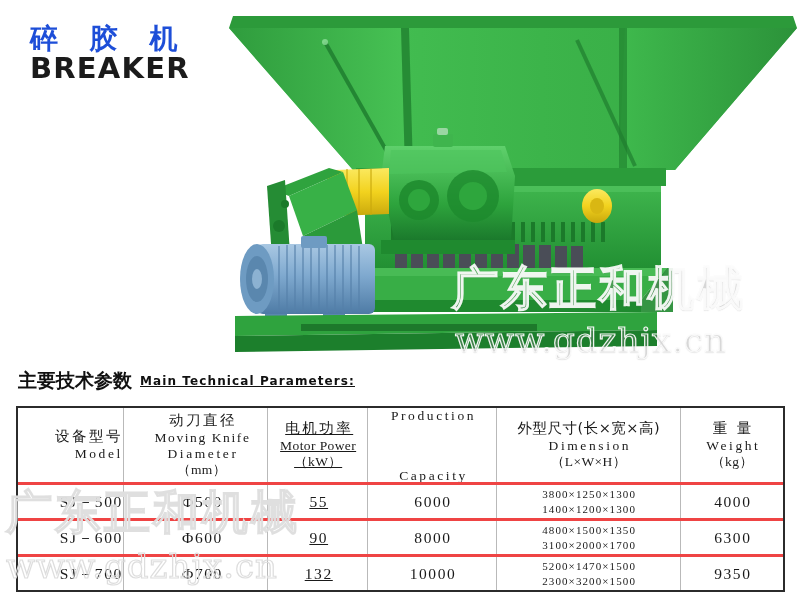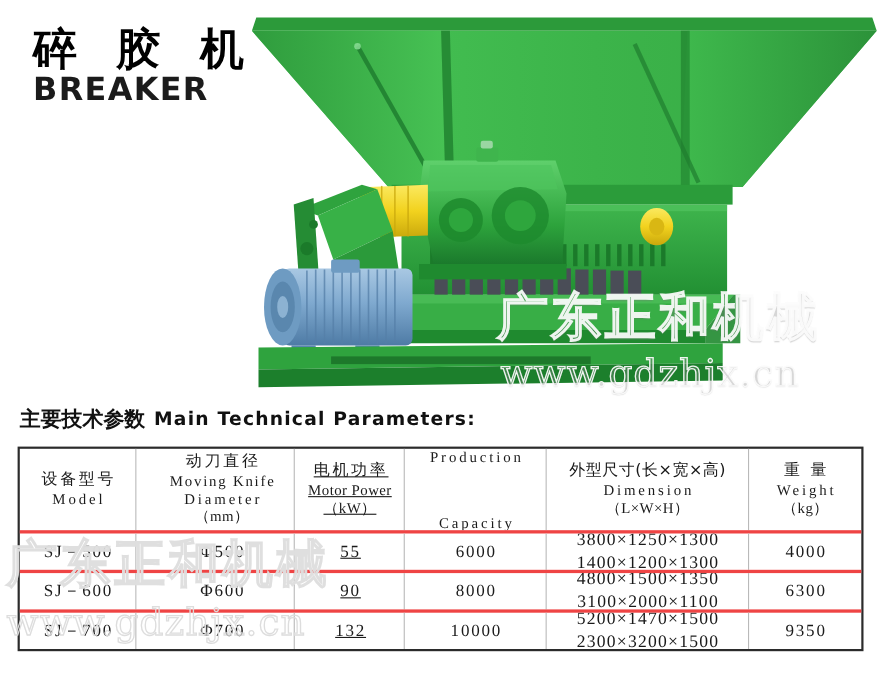--- a/index.html
+++ b/index.html
@@ -12,22 +12,22 @@
   #page {
     position: relative;
     width: 800px; height: 612px;
     background: #ffffff;
   }
 
   
   #title-block { position: absolute; left: 30px; top: 24px; z-index: 6; }
   #title-cn {
     font-family: "DejaVu Sans", "Liberation Sans", sans-serif;
-    font-size: 40px; font-weight: 700;
-    color: #000000;
+    font-size: 28px; font-weight: 700;
+    color: #1d4ed8;
     letter-spacing: 11px;
     line-height: 1.08;
     white-space: nowrap;
   }
   #title-en {
     font-family: "DejaVu Sans", "Liberation Sans", sans-serif;
     font-size: 29px; font-weight: 700;
     color: #1b1b1b;
     letter-spacing: 1.2px;
     line-height: 1;
@@ -87,22 +87,23 @@
     display: flex; align-items: center; gap: 8px;
     white-space: nowrap;
   }
   #heading-cn {
     font-family: "DejaVu Sans", "Liberation Sans", sans-serif;
     font-size: 19px; font-weight: 700; color: #111;
     letter-spacing: 0px;
   }
   #heading-en {
     font-family: "DejaVu Sans", "Liberation Sans", sans-serif;
-    font-size: 17px; font-weight: 700; color: #111;
+    font-size: 12px; font-weight: 700; color: #111;
     letter-spacing: 1.1px;
+    text-decoration: underline;
   }
 
   
   #spec-table {
     position: absolute;
     left: 16px; top: 406px;
     width: 769px; height: 186px;
     border: 2px solid #2b2b2b;
     background: #fff;
     z-index: 4;
@@ -115,21 +116,21 @@
 
   .tcell {
     display: flex; flex-direction: column;
     align-items: center; justify-content: center;
     text-align: center;
     color: #1a1a1a;
     overflow: hidden;
   }
   .tcell + .tcell { border-left: 1px solid #b9b9b9; }
 
-  .c1 { width: 106px; }
+  .c1 { width: 106px; align-items: flex-end; }
   .c2 { width: 146px; padding-left: 12px; }
   .c3 { width: 101px; text-decoration: underline; }
   .c4 { width: 130px; gap: 44px; }
   .c5 { width: 186px; }
   .c6 { width: 104px; }
 
   .hz {
     font-family: "DejaVu Sans", "Liberation Sans", sans-serif;
     font-size: 14.5px; font-weight: 400;
     letter-spacing: 2.5px;
@@ -146,21 +147,21 @@
   }
   .hen.sp2 { letter-spacing: 2.6px; text-indent: 2.6px; }
   .hen.sp0 { letter-spacing: 0.4px; text-indent: 0.4px; }
 
   .val {
     font-family: "Liberation Serif", "DejaVu Serif", serif;
     font-size: 15.5px; letter-spacing: 1.6px;
     text-indent: 1.6px; color: #1a1a1a; line-height: 1.25;
   }
   .val.dim {
-    font-size: 16px; letter-spacing: 1.1px; text-indent: 1.1px;
+    font-size: 11px; letter-spacing: 1.1px; text-indent: 1.1px;
     line-height: 1.28;
   }
 </style>
 </head>
 <body>
 
 <div id="page">
 
   <div id="title-block">
     <div id="title-cn">碎 胶 机</div>
@@ -397,21 +398,21 @@
         <div class="val">Φ600</div>
       </div>
       <div class="tcell c3">
         <div class="val">90</div>
       </div>
       <div class="tcell c4">
         <div class="val">8000</div>
       </div>
       <div class="tcell c5">
         <div class="val dim">4800×1500×1350</div>
-        <div class="val dim">3100×2000×1100</div>
+        <div class="val dim">3100×2000×1700</div>
       </div>
       <div class="tcell c6">
         <div class="val">6300</div>
       </div>
     </div>
 
     <div class="trow body">
       <div class="tcell c1">
         <div class="val">SJ－700</div>
       </div>

